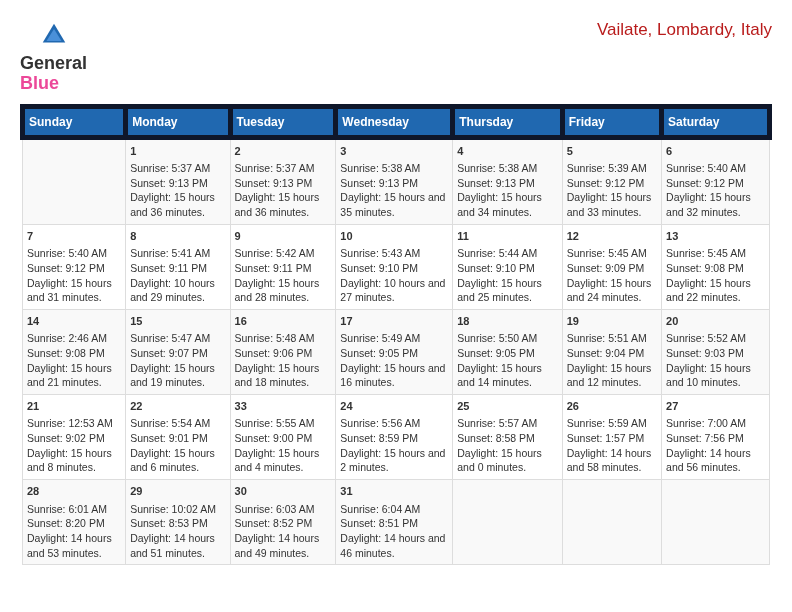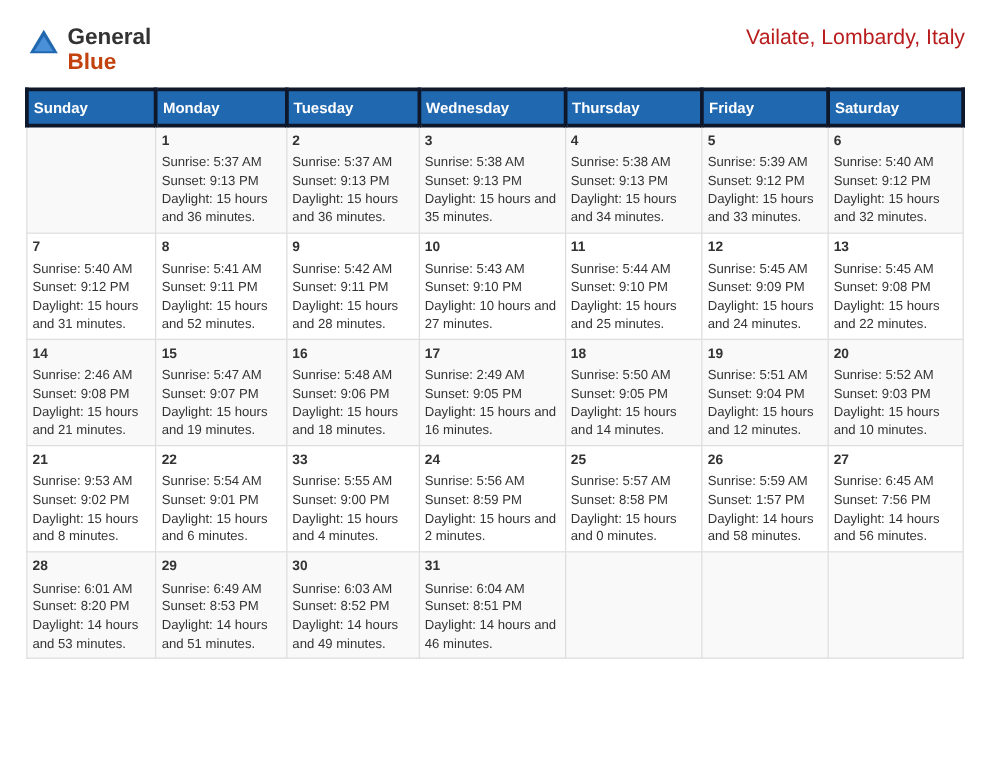--- a/index.html
+++ b/index.html
@@ -11,29 +11,31 @@
       padding: 20px;
     }
     .header-area {
       display: flex;
       justify-content: space-between;
       align-items: flex-start;
       margin-bottom: 10px;
     }
     .logo {
       display: flex;
+      align-items: center;
       gap: 4px;
+      flex-direction: column;
     }
     .logo-text {
       font-size: 18px;
       font-weight: bold;
       line-height: 1.1;
     }
     .logo-text .general { color: #333; }
-    .logo-text .blue { color: #c2410c; }
+    .logo-text .blue { color: #ec4899; }
     .logo-icon {
       width: 30px;
       height: 30px;
     }
     .title-area {
       text-align: right;
     }
     .title-area h1 {
       font-size: 36px;
       color: #333;
@@ -51,21 +53,21 @@
     }
     thead tr {
       background-color: #2068b0;
       color: white;
     }
     thead th {
       padding: 6px 4px;
       text-align: left;
       font-weight: bold;
       font-size: 12px;
-      border: 3px solid #0f172a;
+      border: 5px solid #0f172a;
     }
     tbody tr {
       border-bottom: 1px solid #ccc;
     }
     tbody td {
       padding: 4px 4px;
       vertical-align: top;
       border: 1px solid #ddd;
       min-height: 80px;
       color: #333;
@@ -160,21 +162,21 @@
         <td>
           <span class="day-num">7</span>
           <div>Sunrise: 5:40 AM</div>
           <div>Sunset: 9:12 PM</div>
           <div>Daylight: 15 hours and 31 minutes.</div>
         </td>
         <td>
           <span class="day-num">8</span>
           <div>Sunrise: 5:41 AM</div>
           <div>Sunset: 9:11 PM</div>
-          <div>Daylight: 15 hours and 52 minutes.</div>
+          <div>Daylight: 10 hours and 29 minutes.</div>
         </td>
         <td>
           <span class="day-num">9</span>
           <div>Sunrise: 5:42 AM</div>
           <div>Sunset: 9:11 PM</div>
           <div>Daylight: 15 hours and 28 minutes.</div>
         </td>
         <td>
           <span class="day-num">10</span>
           <div>Sunrise: 5:43 AM</div>
@@ -214,21 +216,21 @@
           <div>Daylight: 15 hours and 19 minutes.</div>
         </td>
         <td>
           <span class="day-num">16</span>
           <div>Sunrise: 5:48 AM</div>
           <div>Sunset: 9:06 PM</div>
           <div>Daylight: 15 hours and 18 minutes.</div>
         </td>
         <td>
           <span class="day-num">17</span>
-          <div>Sunrise: 2:49 AM</div>
+          <div>Sunrise: 5:49 AM</div>
           <div>Sunset: 9:05 PM</div>
           <div>Daylight: 15 hours and 16 minutes.</div>
         </td>
         <td>
           <span class="day-num">18</span>
           <div>Sunrise: 5:50 AM</div>
           <div>Sunset: 9:05 PM</div>
           <div>Daylight: 15 hours and 14 minutes.</div>
         </td>
         <td>
@@ -240,21 +242,21 @@
         <td>
           <span class="day-num">20</span>
           <div>Sunrise: 5:52 AM</div>
           <div>Sunset: 9:03 PM</div>
           <div>Daylight: 15 hours and 10 minutes.</div>
         </td>
       </tr>
       <tr>
         <td>
           <span class="day-num">21</span>
-          <div>Sunrise: 9:53 AM</div>
+          <div>Sunrise: 12:53 AM</div>
           <div>Sunset: 9:02 PM</div>
           <div>Daylight: 15 hours and 8 minutes.</div>
         </td>
         <td>
           <span class="day-num">22</span>
           <div>Sunrise: 5:54 AM</div>
           <div>Sunset: 9:01 PM</div>
           <div>Daylight: 15 hours and 6 minutes.</div>
         </td>
         <td>
@@ -276,35 +278,35 @@
           <div>Daylight: 15 hours and 0 minutes.</div>
         </td>
         <td>
           <span class="day-num">26</span>
           <div>Sunrise: 5:59 AM</div>
           <div>Sunset: 1:57 PM</div>
           <div>Daylight: 14 hours and 58 minutes.</div>
         </td>
         <td>
           <span class="day-num">27</span>
-          <div>Sunrise: 6:45 AM</div>
+          <div>Sunrise: 7:00 AM</div>
           <div>Sunset: 7:56 PM</div>
           <div>Daylight: 14 hours and 56 minutes.</div>
         </td>
       </tr>
       <tr>
         <td>
           <span class="day-num">28</span>
           <div>Sunrise: 6:01 AM</div>
           <div>Sunset: 8:20 PM</div>
           <div>Daylight: 14 hours and 53 minutes.</div>
         </td>
         <td>
           <span class="day-num">29</span>
-          <div>Sunrise: 6:49 AM</div>
+          <div>Sunrise: 10:02 AM</div>
           <div>Sunset: 8:53 PM</div>
           <div>Daylight: 14 hours and 51 minutes.</div>
         </td>
         <td>
           <span class="day-num">30</span>
           <div>Sunrise: 6:03 AM</div>
           <div>Sunset: 8:52 PM</div>
           <div>Daylight: 14 hours and 49 minutes.</div>
         </td>
         <td>

